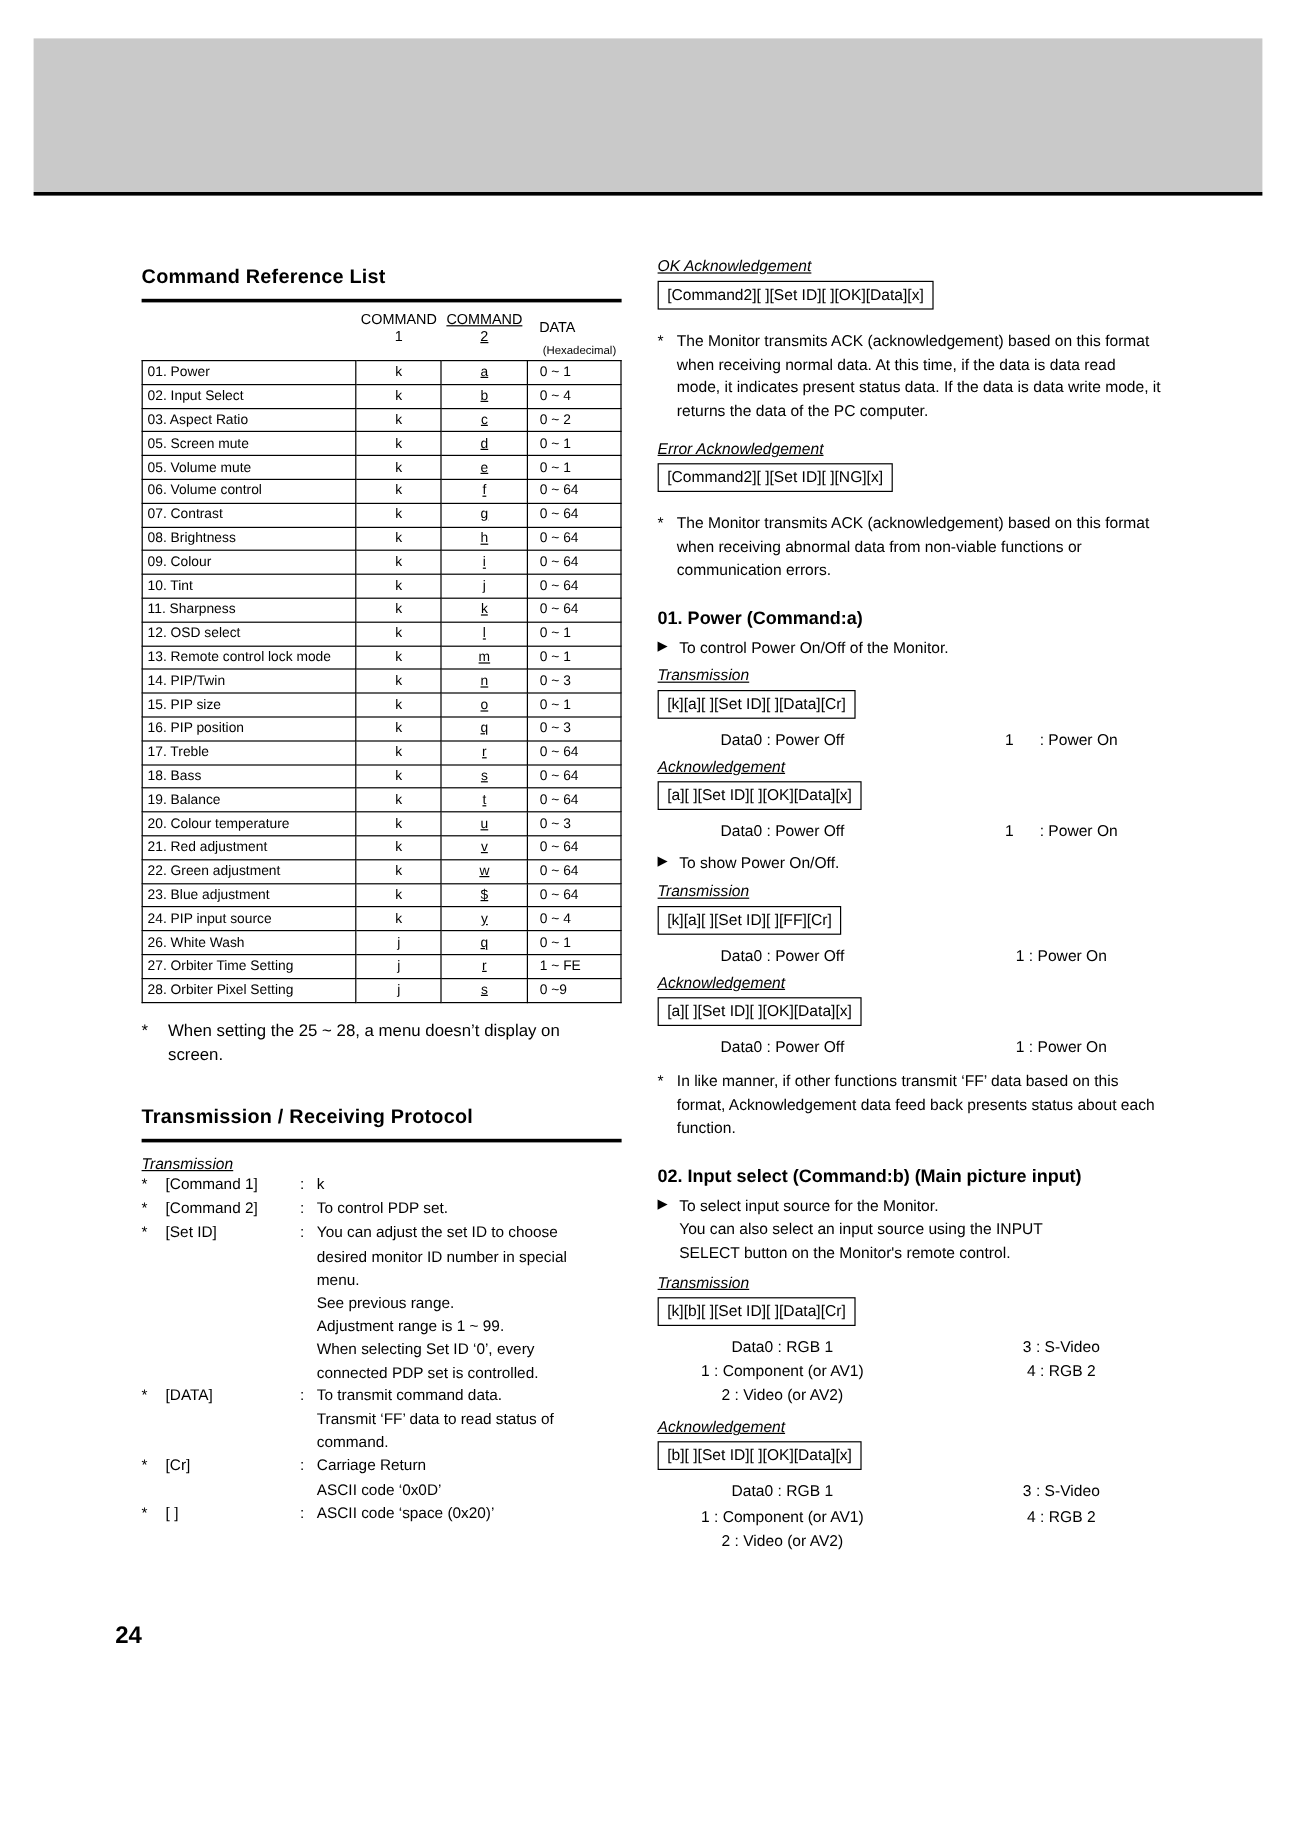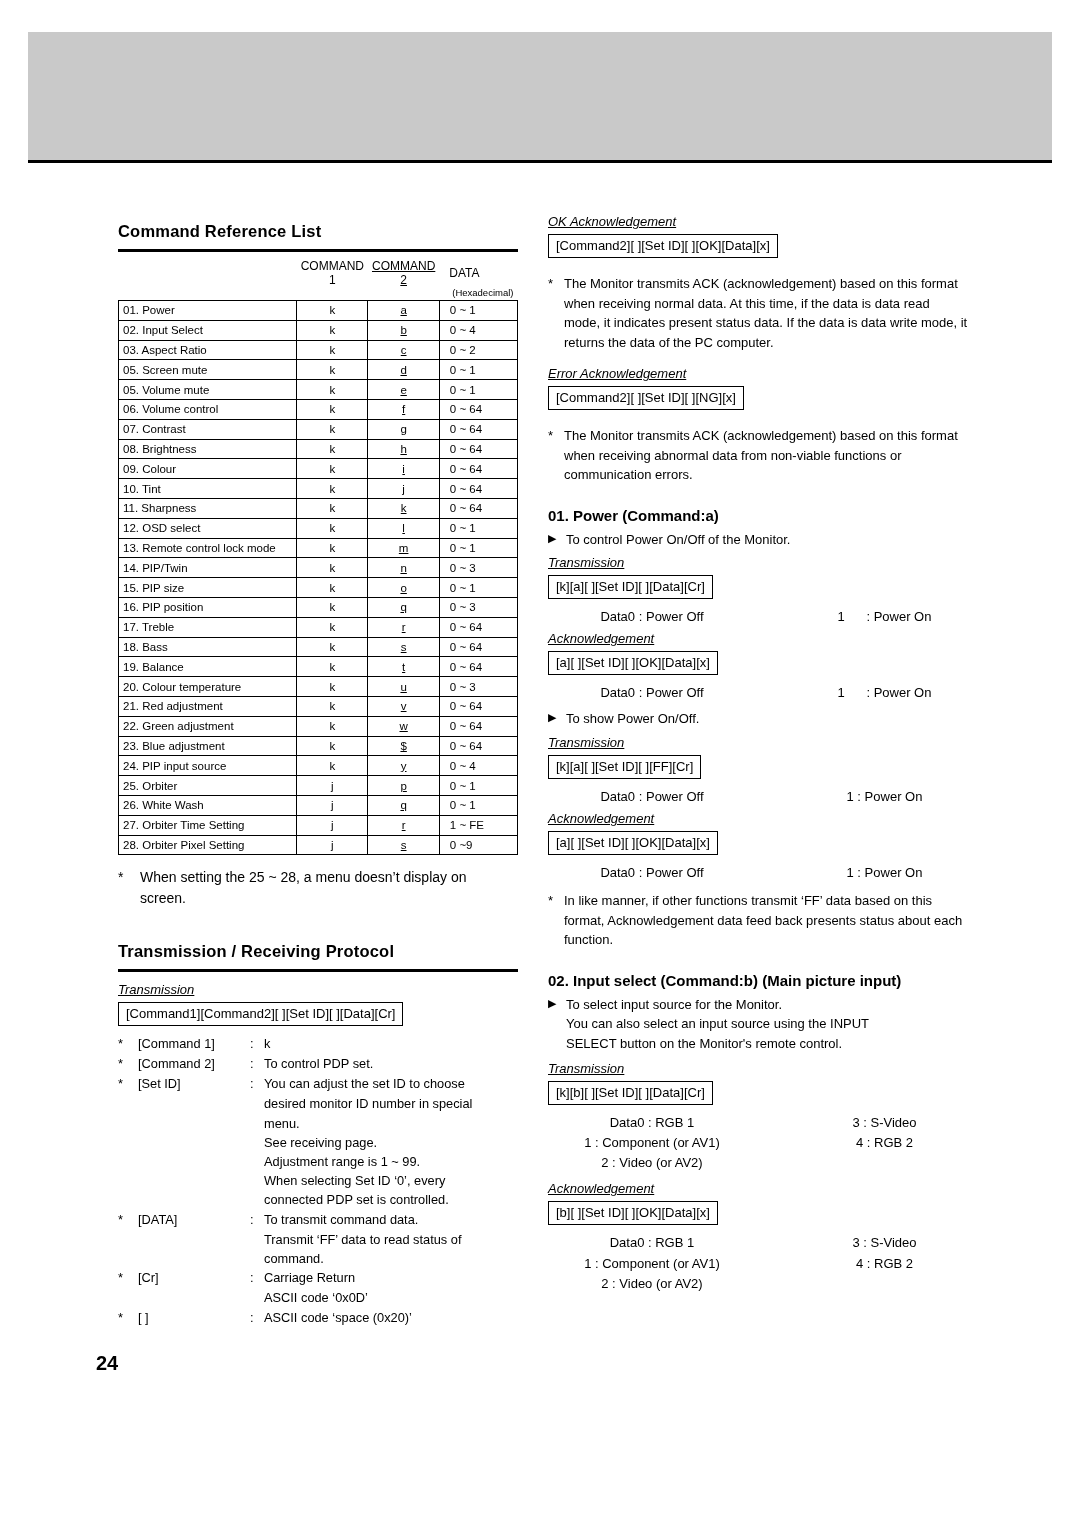--- a/index.html
+++ b/index.html
@@ -241,26 +241,20 @@
           <td class="c3">$</td>
           <td class="c4">0 ~ 64</td>
         </tr>
         <tr>
           <td class="c1">24. PIP input source</td>
           <td class="c2">k</td>
           <td class="c3">y</td>
           <td class="c4">0 ~ 4</td>
         </tr>
         <tr>
-          <td class="c1">25. Orbiter</td>
-          <td class="c2">j</td>
-          <td class="c3">p</td>
-          <td class="c4">0 ~ 1</td>
-        </tr>
-        <tr>
           <td class="c1">26. White Wash</td>
           <td class="c2">j</td>
           <td class="c3">q</td>
           <td class="c4">0 ~ 1</td>
         </tr>
         <tr>
           <td class="c1">27. Orbiter Time Setting</td>
           <td class="c2">j</td>
           <td class="c3">r</td>
           <td class="c4">1 ~ FE</td>
@@ -275,21 +269,20 @@
   </table>
 
   <div class="note">
     <span class="star">*</span><span class="nbody">When setting the 25 ~ 28, a menu doesn’t display on screen.</span>
   </div>
 
   <h2 class="sec" style="margin-top:34px">Transmission / Receiving  Protocol</h2>
   <hr class="hr-heavy">
 
   <div class="ital-u" style="margin-top:10px">Transmission</div>
-  <div class="boxline">[Command1][Command2][  ][Set ID][  ][Data][Cr]</div>
 
   <div class="plist" id="protocol-list">
       <div class="row">
         <span class="s">*</span>
         <span class="k">[Command 1]</span>
         <span class="sep">:</span>
         <span class="v">k</span>
       </div>
       <div class="row">
         <span class="s">*</span>
@@ -298,21 +291,21 @@
         <span class="v">To control PDP set.</span>
       </div>
       <div class="row">
         <span class="s">*</span>
         <span class="k">[Set ID]</span>
         <span class="sep">:</span>
         <span class="v">You can adjust the set ID to choose</span>
       </div>
       <div class="cont">desired monitor ID number in special</div>
       <div class="cont">menu.</div>
-      <div class="cont">See receiving page.</div>
+      <div class="cont">See previous range.</div>
       <div class="cont">Adjustment range is 1 ~ 99.</div>
       <div class="cont">When selecting Set ID ‘0’, every</div>
       <div class="cont">connected PDP set is controlled.</div>
       <div class="row">
         <span class="s">*</span>
         <span class="k">[DATA]</span>
         <span class="sep">:</span>
         <span class="v">To transmit command data.</span>
       </div>
       <div class="cont">Transmit ‘FF’ data to read status of</div>

